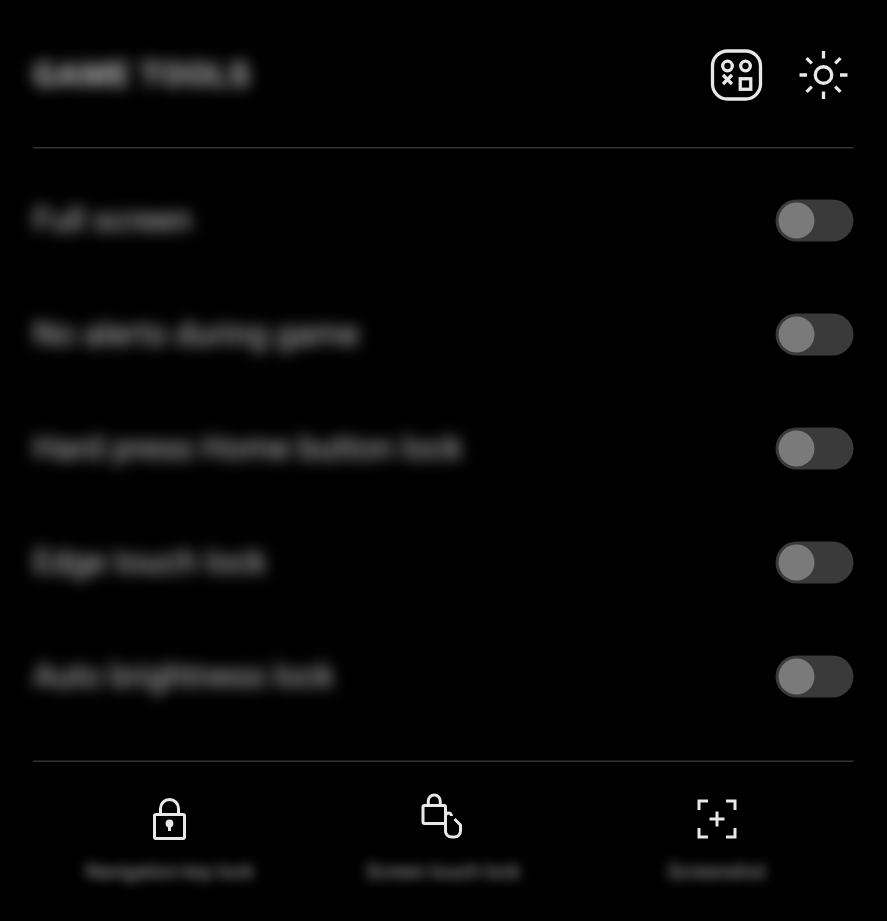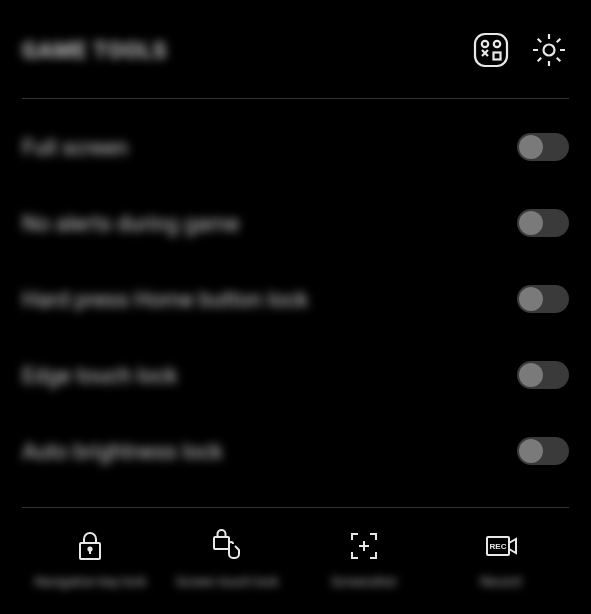--- a/index.html
+++ b/index.html
@@ -165,24 +165,14 @@
     <div class="action">
       <span>
         <svg width="36" height="36" viewBox="0 0 36 36" fill="none" stroke="#e8e8e8" stroke-width="2">
           <path d="M6 12 v-6 h6 M30 12 v-6 h-6 M6 24 v6 h6 M30 24 v6 h-6"></path>
           <line x1="13" y1="18" x2="23" y2="18"></line>
           <line x1="18" y1="13" x2="18" y2="23"></line>
         </svg>
       </span>
       <div class="action-label">Screenshot</div>
     </div>
-    <div class="action">
-      <span>
-        <svg width="36" height="36" viewBox="0 0 36 36" fill="none" stroke="#e8e8e8" stroke-width="2">
-          <rect x="4" y="9" width="22" height="18" rx="1"></rect>
-          <path d="M26 15 l7 -4 v14 l-7 -4"></path>
-          <text x="15" y="21" font-size="8" font-family="sans-serif" fill="#e8e8e8" text-anchor="middle" stroke="none" font-weight="700">REC</text>
-        </svg>
-      </span>
-      <div class="action-label">Record</div>
-    </div>
   </div>
 </div>
 
 </body></html>

